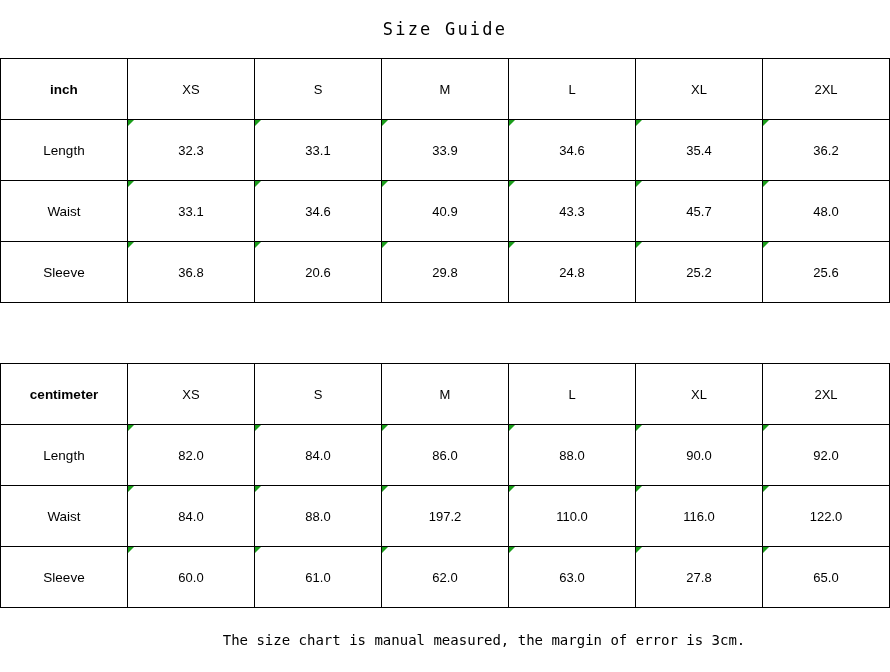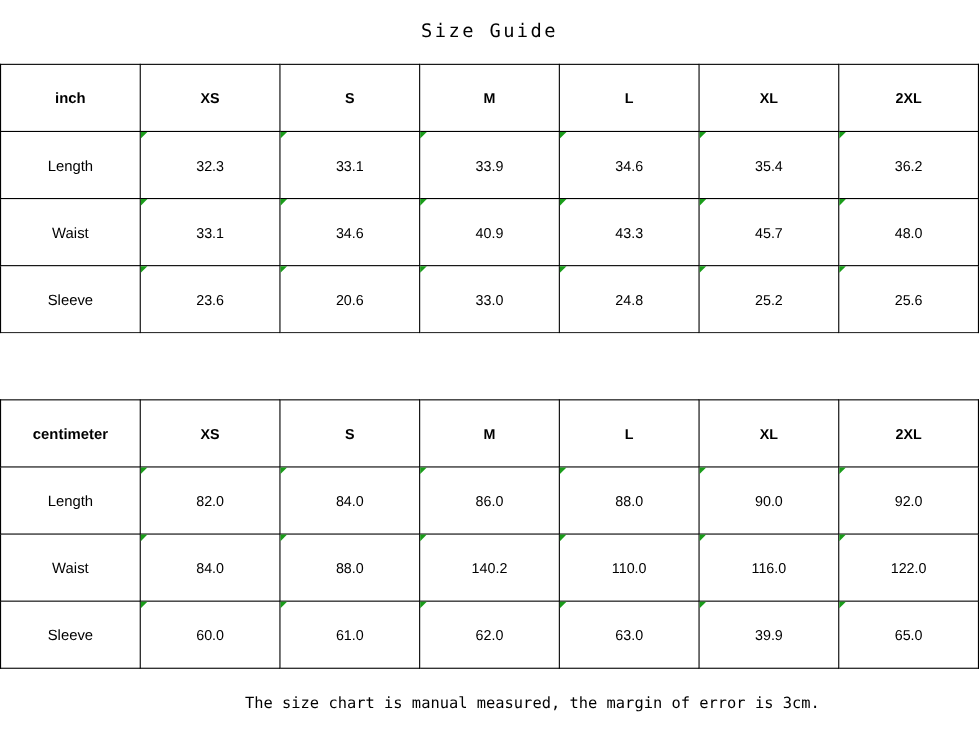--- a/index.html
+++ b/index.html
@@ -52,21 +52,21 @@
     font-size: 13px;
     position: relative;
     padding: 0;
   }
   .tbl td.hdr-unit {
     font-weight: bold;
     font-size: 13.5px;
     width: 126px;
   }
   .tbl td.hdr-size {
-    font-weight: bold;
+    font-weight: normal;
     font-size: 13px;
   }
   .tbl td.rowlabel {
     font-weight: normal;
     font-size: 13.5px;
     width: 126px;
   }
   .tbl td.val {
     font-weight: normal;
     font-size: 13px;
@@ -136,23 +136,23 @@
       <td class="rowlabel">Waist</td>
       <td class="val mark">33.1</td>
       <td class="val mark">34.6</td>
       <td class="val mark">40.9</td>
       <td class="val mark">43.3</td>
       <td class="val mark">45.7</td>
       <td class="val mark">48.0</td>
     </tr>
     <tr>
       <td class="rowlabel">Sleeve</td>
-      <td class="val mark">23.6</td>
+      <td class="val mark">36.8</td>
       <td class="val mark">20.6</td>
-      <td class="val mark">33.0</td>
+      <td class="val mark">29.8</td>
       <td class="val mark">24.8</td>
       <td class="val mark">25.2</td>
       <td class="val mark">25.6</td>
     </tr>
   </tbody>
     </table>
 
   <div class="spacer"></div>
 
   <table class="tbl cm">
@@ -172,32 +172,32 @@
       <td class="val mark">84.0</td>
       <td class="val mark">86.0</td>
       <td class="val mark">88.0</td>
       <td class="val mark">90.0</td>
       <td class="val mark">92.0</td>
     </tr>
     <tr>
       <td class="rowlabel">Waist</td>
       <td class="val mark">84.0</td>
       <td class="val mark">88.0</td>
-      <td class="val mark">140.2</td>
+      <td class="val mark">197.2</td>
       <td class="val mark">110.0</td>
       <td class="val mark">116.0</td>
       <td class="val mark">122.0</td>
     </tr>
     <tr>
       <td class="rowlabel">Sleeve</td>
       <td class="val mark">60.0</td>
       <td class="val mark">61.0</td>
       <td class="val mark">62.0</td>
       <td class="val mark">63.0</td>
-      <td class="val mark">39.9</td>
+      <td class="val mark">27.8</td>
       <td class="val mark">65.0</td>
     </tr>
   </tbody>
     </table>
 
   <div class="footnote">The size chart is manual measured, the margin of error is 3cm.</div>
 
 </div>
 
 </body></html>

